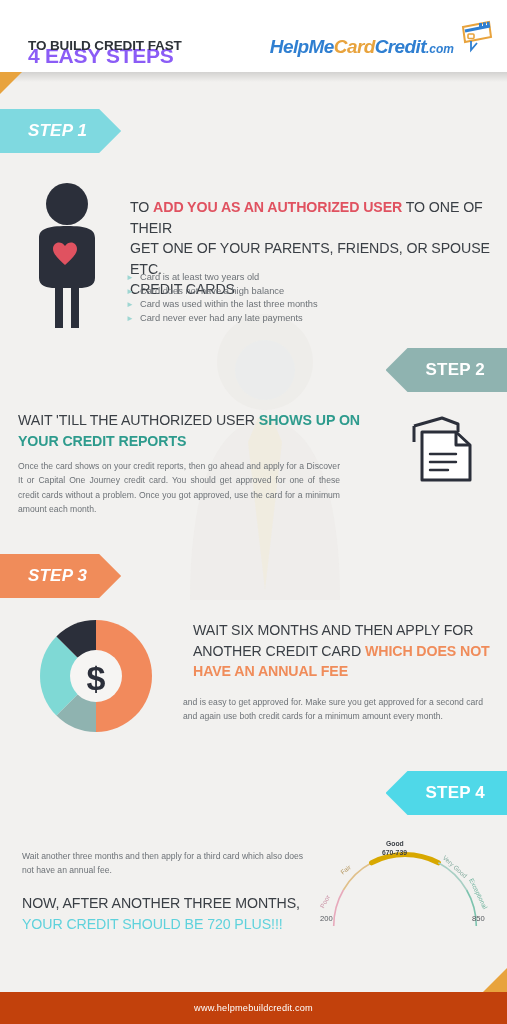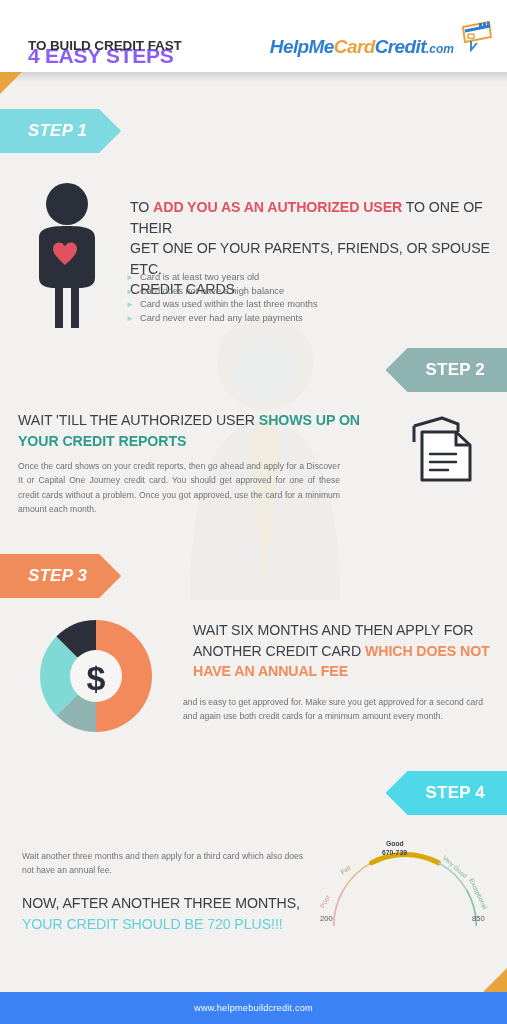--- a/index.html
+++ b/index.html
@@ -178,21 +178,21 @@
     white-space: nowrap;
   }
   .gauge-endlab {
     position: absolute; font-size: 7.6px; color: #55595e;
   }
 
   
   .footer {
     position: absolute; left: 0; bottom: 0;
     width: 507px; height: 32px;
-    background: #3b82f6;
+    background: #c2410c;
     display: flex; align-items: center; justify-content: center;
     z-index: 6;
   }
   .footer-text {
     color: #ffffff; font-size: 9.2px; letter-spacing: 0.2px;
   }
 </style>
 </head>
 <body>
 

